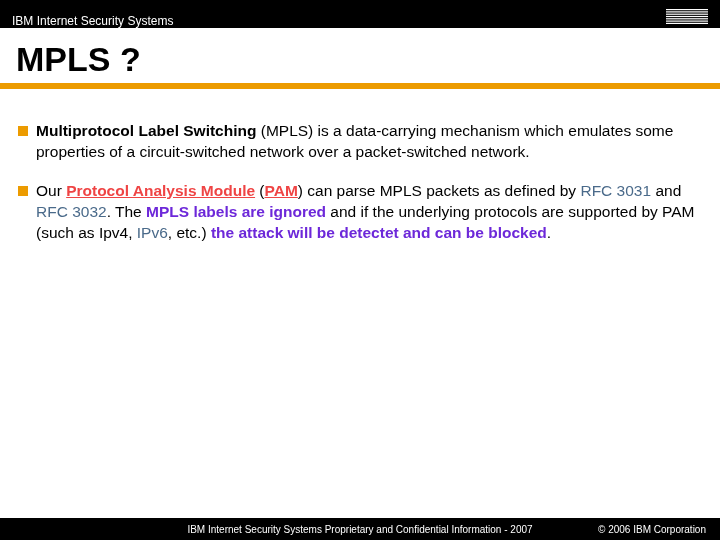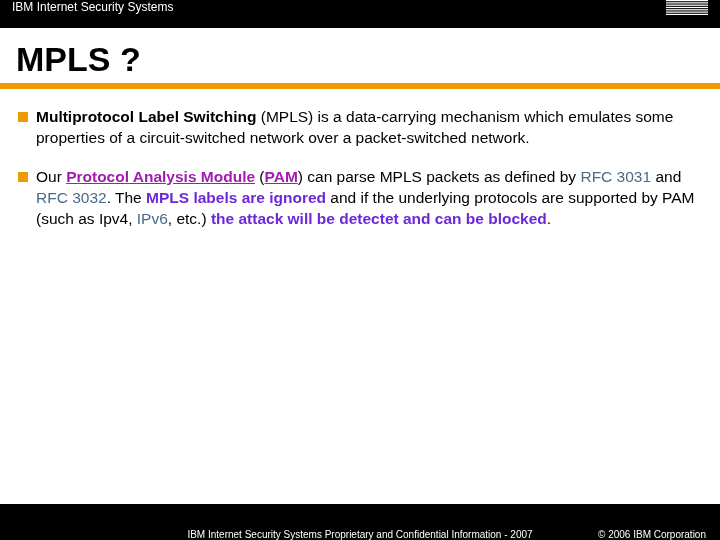--- a/index.html
+++ b/index.html
@@ -9,21 +9,21 @@
     font-family: Arial, Helvetica, sans-serif;
     background: #fff;
     position: relative;
     overflow: hidden;
   }
   .header {
     background: #000;
     color: #fff;
     height: 28px;
     display: flex;
-    align-items: flex-start;
+    align-items: flex-end;
     justify-content: space-between;
     padding: 0 12px;
     font-size: 12px;
   }
   .ibm-logo {
     display: inline-block;
   }
   .title {
     font-size: 34px;
     font-weight: bold;
@@ -37,47 +37,48 @@
   }
   .content {
     padding: 18px 20px 0 18px;
     font-size: 15.5px;
     line-height: 1.35;
     color: #000;
   }
   .bullet {
     display: flex;
     margin-bottom: 18px;
+    margin-top: 14px;
   }
   .bullet-marker {
     flex: 0 0 auto;
     width: 10px;
     height: 10px;
     background: #ec9b00;
     margin-top: 5px;
     margin-right: 8px;
   }
   .bullet-text {
     flex: 1 1 auto;
   }
   .b1-strong { font-weight: bold; }
   .link { color: #4a6a8a; }
-  .mpls-orange { color: #a21caf; font-weight: bold; text-decoration: underline; }
+  .mpls-orange { color: #ef4444; font-weight: bold; text-decoration: underline; }
   .orange-bold { color: #6d28d9; font-weight: bold; }
   .footer {
     position: absolute;
     bottom: 0;
     left: 0;
     right: 0;
     background: #000;
     color: #fff;
     font-size: 10px;
-    height: 36px;
+    height: 22px;
     display: flex;
-    align-items: flex-end;
+    align-items: center;
     justify-content: space-between;
     padding: 0 14px;
     margin-top: 36px;
   }
   .footer-center {
     position: absolute;
     left: 0;
     right: 0;
     text-align: center;
   }

